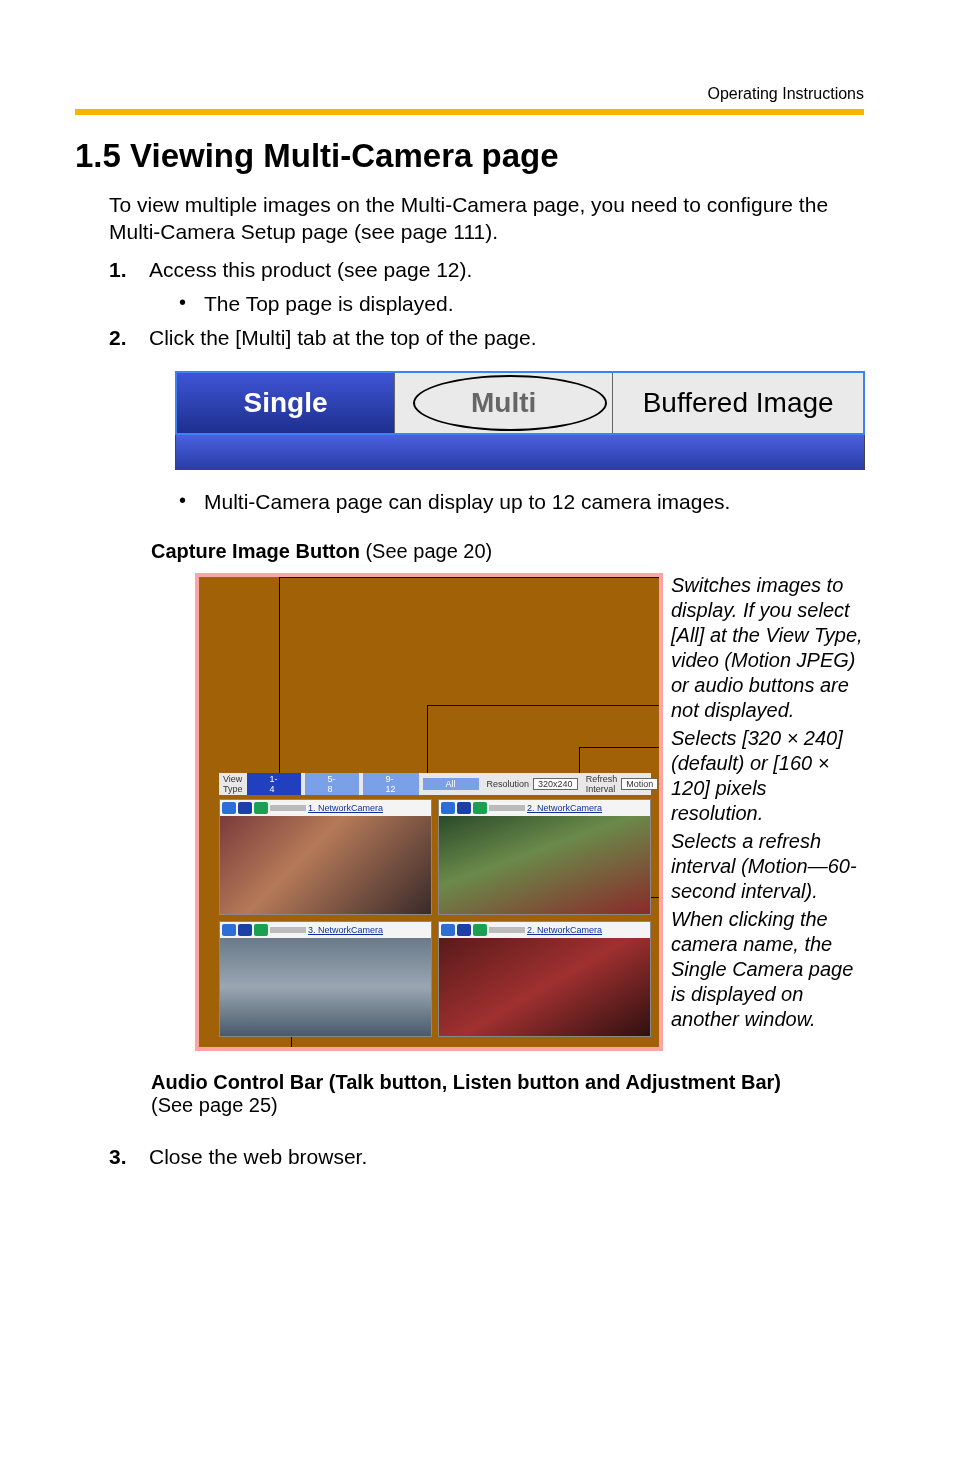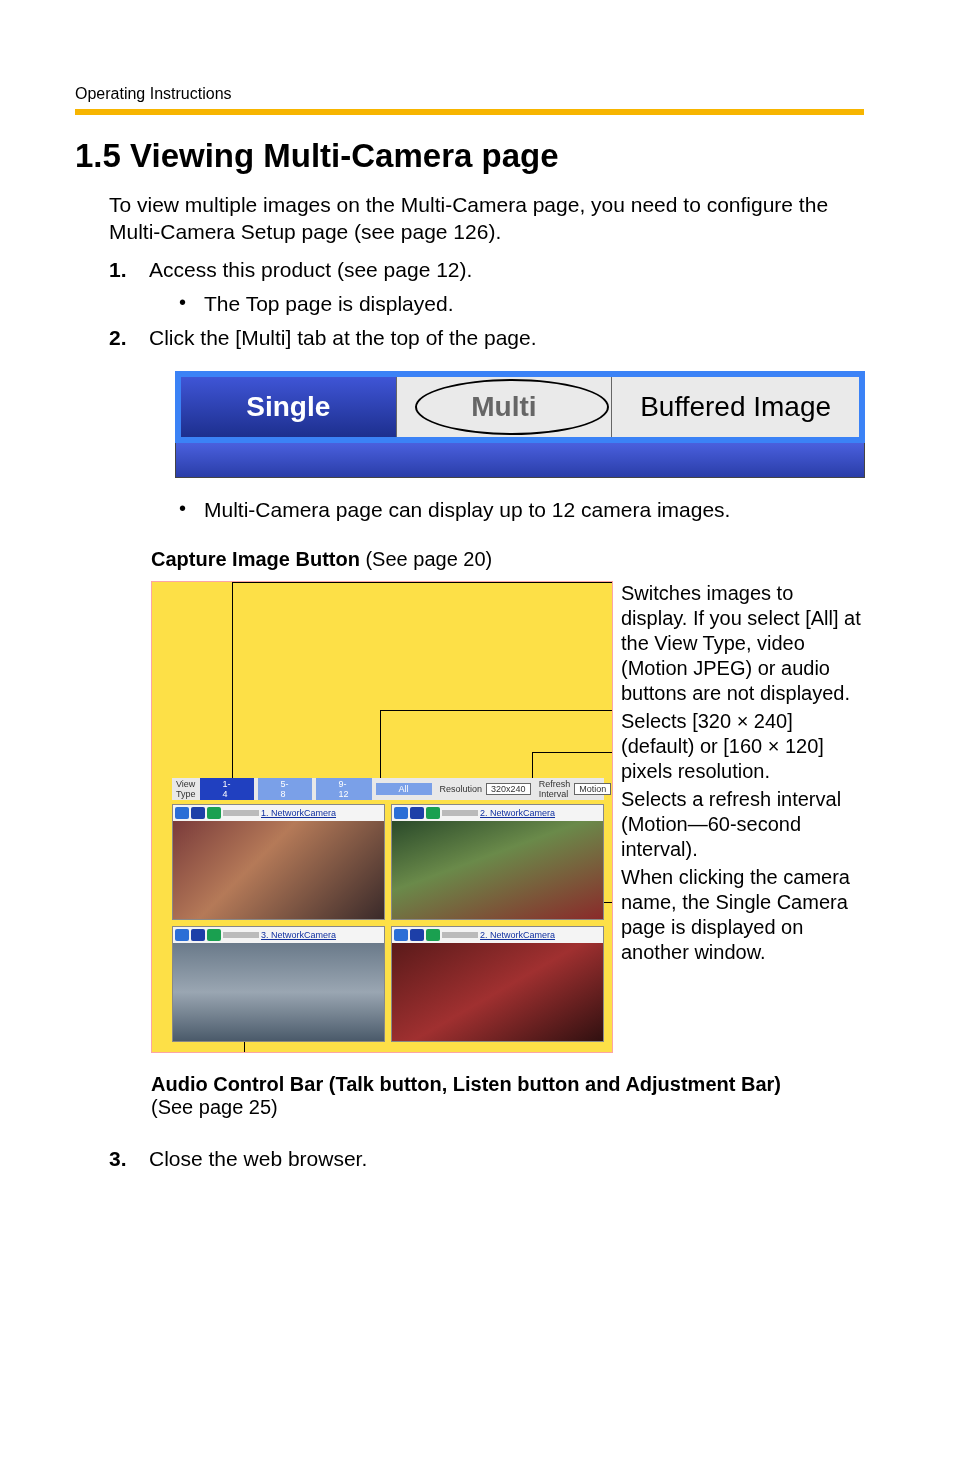--- a/index.html
+++ b/index.html
@@ -13,20 +13,21 @@
     color: #000;
   }
   .page {
     position: relative;
     width: 954px;
     height: 1475px;
     box-sizing: border-box;
     padding: 85px 90px 0 75px;
   }
   .running-head {
+    text-align: right;
     font-size: 16px;
     margin-bottom: 6px;
   }
   .rule {
     height: 6px;
     background: #f7b500;
     margin-bottom: 22px;
   }
   h1 {
     font-size: 33px;
@@ -68,21 +69,21 @@
     line-height: 1.2;
   }
 
   .tabs-figure {
     margin: 18px 0 18px 100px;
     width: 690px;
   }
   .tabs-row {
     display: flex;
     height: 60px;
-    border: 6px solid #3b82f6;
+    border: 2px solid #3b82f6;
     background: #701a75;
   }
   .tab {
     flex: 1 1 0;
     display: flex;
     align-items: center;
     justify-content: center;
     font-size: 28px;
     font-weight: bold;
     position: relative;
@@ -130,24 +131,25 @@
   }
 
   .multi-figure-wrap {
     display: flex;
     margin-left: 76px;
     gap: 8px;
   }
   .multi-figure {
     width: 460px;
     height: 470px;
-    border: 1px solid #fca5a5;
+    border: 4px solid #fca5a5;
     position: relative;
-    background: #fde047;
+    background: #a16207;
     flex: none;
+    margin-left: 44px;
   }
   
   .lead {
     position: absolute;
     background: #000;
   }
   .lead.v1 { left: 80px;  top: 0;   width: 1px; height: 202px; }
   .lead.h1 { left: 80px;  top: 0;   width: 380px; height: 1px; }
   .lead.v2 { left: 228px; top: 128px; width: 1px; height: 74px; }
   .lead.h2 { left: 228px; top: 128px; width: 232px; height: 1px; }
@@ -208,21 +210,21 @@
   .img2 { background: linear-gradient(160deg,#2a4a2a,#6a8a4a 40%,#8a2a2a); }
   .img3 { background: linear-gradient(180deg,#6a7a8a,#9aa6b2 50%,#4a5a6a); }
   .img4 { background: linear-gradient(150deg,#5a1a1a,#a03030 50%,#301010); }
 
   .callouts {
     font-size: 20px;
     line-height: 1.25;
     flex: 1;
   }
   .callouts p { margin: 0 0 2px 0; }
-  .callouts .block { margin-bottom: 3px; }
+  .callouts .block { margin-bottom: 3px; font-style: italic; }
 
   .audio-caption {
     margin: 20px 0 0 76px;
     font-size: 20px;
   }
   .audio-caption .b { font-weight: bold; }
 
   .footer {
     position: absolute;
     bottom: 82px;
@@ -237,21 +239,21 @@
 </head>
 <body>
 
 <div class="page">
 
   <div class="running-head">Operating Instructions</div>
   <div class="rule"></div>
 
   <h1>1.5    Viewing Multi-Camera page</h1>
 
-  <p class="intro">To view multiple images on the Multi-Camera page, you need to configure the Multi-Camera Setup page (see page 126).</p>
+  <p class="intro">To view multiple images on the Multi-Camera page, you need to configure the Multi-Camera Setup page (see page 111).</p>
 
   <ol class="steps">
     <li>
       <span class="num">1.</span>
       <span>Access this product (see page 12).</span>
     </li>
   </ol>
   <div class="bullet-sub">
     <span class="dot">•</span>
     <span>The Top page is displayed.</span>

